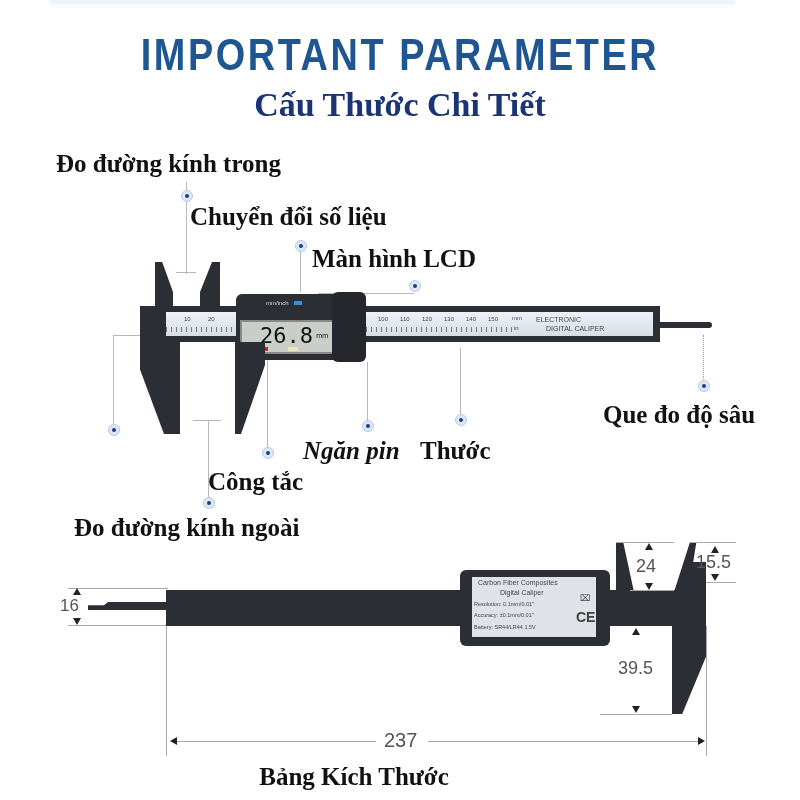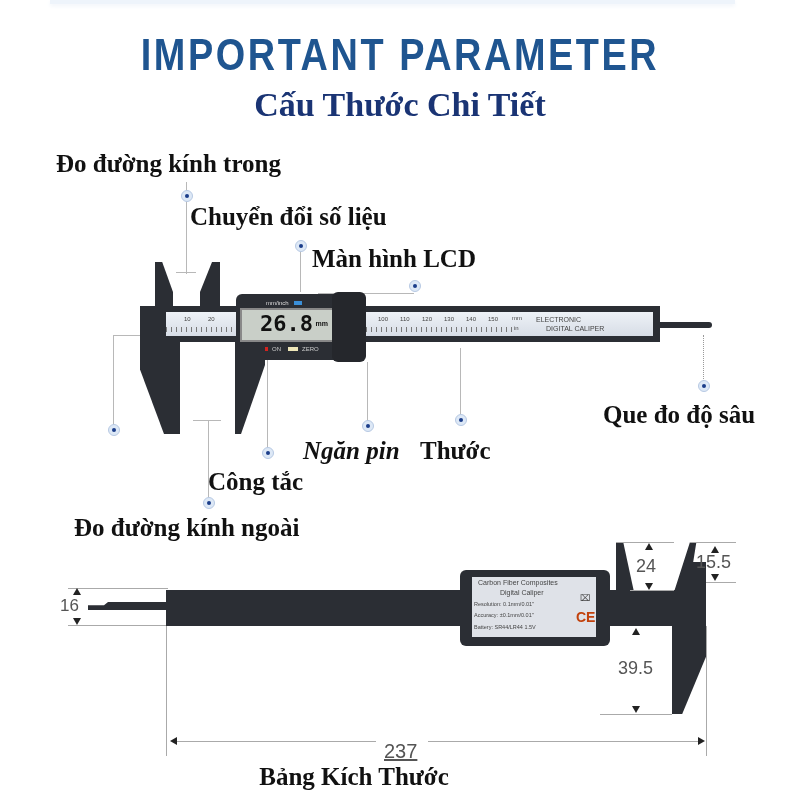--- a/index.html
+++ b/index.html
@@ -87,21 +87,21 @@
     <span class="num" style="left:170px;top:4px;font-size:7px;">ELECTRONIC</span>
     <span class="num" style="left:180px;top:13px;font-size:7px;">DIGITAL CALIPER</span>
     <div class="ticks" style="right:140px;"></div>
   </div>
 
   <div class="abs dark" style="left:660px;top:322px;width:52px;height:6px;border-radius:0 3px 3px 0;"></div>
 
   <div class="abs dark" style="left:236px;top:294px;width:130px;height:66px;border-radius:6px;">
     <span class="num" style="left:30px;top:6px;color:#ddd;font-size:6px;">mm/inch</span>
     <span style="position:absolute;left:58px;top:7px;width:8px;height:4px;background:#3a8fd8;"></span>
-    <div class="abs lcd" style="left:4px;top:14px;width:90px;height:30px;font-weight:bold;">
+    <div class="abs lcd" style="left:4px;top:26px;width:90px;height:30px;">
       <span style="position:absolute;left:18px;top:1px;font-family:'DejaVu Sans Mono',monospace;font-size:22px;color:#111;">26.8</span>
       <span style="position:absolute;right:4px;top:10px;font-family:'Liberation Sans',sans-serif;font-size:7px;color:#111;">mm</span>
     </div>
     <span class="num" style="left:6px;top:52px;color:#ccc;">OFF</span>
     <span style="position:absolute;left:22px;top:53px;width:10px;height:4px;background:#d4231f;"></span>
     <span class="num" style="left:36px;top:52px;color:#ccc;">ON</span>
     <span style="position:absolute;left:52px;top:53px;width:10px;height:4px;background:#eee6b8;"></span>
     <span class="num" style="left:66px;top:52px;color:#ccc;">ZERO</span>
     <div class="abs" style="left:96px;top:-2px;width:34px;height:70px;background:#25272c;border-radius:6px;"></div>
   </div>
@@ -132,21 +132,21 @@
   <div class="gline" style="left:166px;top:96px;width:1px;height:130px;"></div>
 
   <div class="abs dark" style="left:460px;top:40px;width:150px;height:76px;border-radius:6px;"></div>
   <div class="abs" style="left:472px;top:47px;width:124px;height:60px;background:#dfe2e8;font-family:'Liberation Sans',sans-serif;color:#444;">
     <div style="position:absolute;left:6px;top:2px;font-size:7px;">Carbon Fiber Composites</div>
     <div style="position:absolute;left:28px;top:12px;font-size:7px;">Digital Caliper</div>
     <div style="position:absolute;left:2px;top:24px;font-size:5.5px;">Resolution: 0.1mm/0.01"</div>
     <div style="position:absolute;left:2px;top:35px;font-size:5.5px;">Accuracy: ±0.1mm/0.01"</div>
     <div style="position:absolute;left:2px;top:47px;font-size:5.5px;">Battery: SR44/LR44 1.5V</div>
     <div style="position:absolute;left:108px;top:16px;font-size:9px;">⌧</div>
-    <div style="position:absolute;left:104px;top:32px;font-size:14px;font-weight:bold;color:#c2410c;">CE</div>
+    <div style="position:absolute;left:104px;top:32px;font-size:14px;font-weight:bold;color:#404040;">CE</div>
   </div>
 
   <div class="abs dark" style="left:616px;top:12px;width:18px;height:50px;clip-path:polygon(0 0,40% 0,100% 100%,0 100%);"></div>
   <div class="abs dark" style="left:606px;top:60px;width:100px;height:36px;"></div>
   <div class="abs dark" style="left:674px;top:12px;width:32px;height:50px;clip-path:polygon(50% 0,70% 0,60% 40%,100% 40%,100% 100%,0 100%);"></div>
   <div class="abs dark" style="left:672px;top:96px;width:34px;height:88px;clip-path:polygon(0 0,100% 0,100% 35%,30% 100%,0 100%);"></div>
 
   <div class="gline" style="left:616px;top:12px;width:58px;height:1px;"></div>
   <div class="gline" style="left:630px;top:60px;width:44px;height:1px;"></div>
   <div class="arrow-u" style="left:645px;top:13px;"></div>
@@ -163,16 +163,16 @@
   <div class="arrow-u" style="left:632px;top:98px;"></div>
   <div class="arrow-d" style="left:632px;top:176px;"></div>
   <div class="abs dim" style="left:618px;top:128px;">39.5</div>
 
   <div class="gline" style="left:706px;top:96px;width:1px;height:130px;"></div>
 
   <div class="gline" style="left:176px;top:211px;width:200px;height:1px;"></div>
   <div class="gline" style="left:428px;top:211px;width:274px;height:1px;"></div>
   <div class="arrow-l" style="left:170px;top:207px;"></div>
   <div class="arrow-r" style="left:698px;top:207px;"></div>
-  <div class="abs dim" style="left:384px;top:210px;font-size:20px;text-decoration:underline;">237</div>
+  <div class="abs dim" style="left:384px;top:199px;font-size:20px;">237</div>
 
   <div class="abs label" style="left:0;width:708px;top:233px;text-align:center;font-size:25px;">Bảng Kích Thước</div>
 </div>
 
 </body></html>

